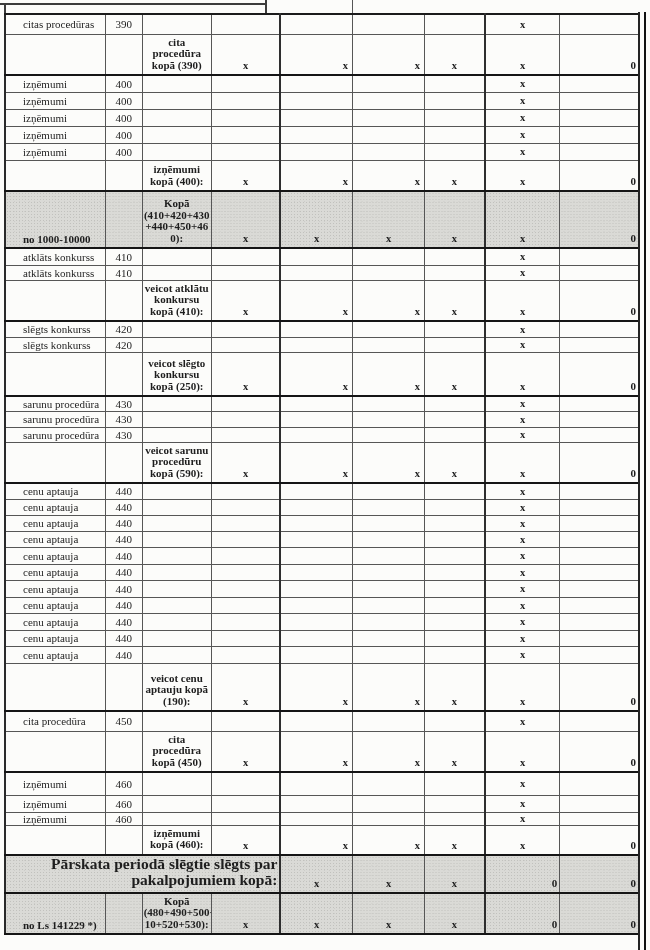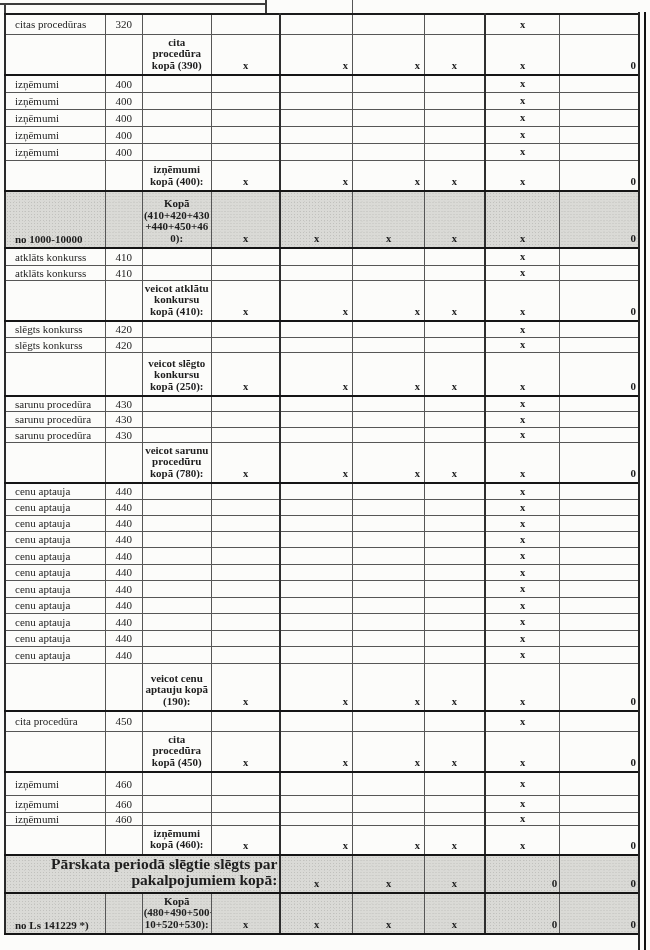--- a/index.html
+++ b/index.html
@@ -22,21 +22,21 @@
     position:absolute;left:4px;top:13px;width:634px;
     border-collapse:collapse;table-layout:fixed;
     border-top:2px solid #1b1b1b;border-left:2px solid #2a2a2a;
   }
   td{
     border:1px solid #565656;padding:0;vertical-align:middle;overflow:hidden;
   }
   td:last-child{border-right:none;}
   tr.hb td{border-bottom:2px solid #151515;}
 
-  .lbl{font-size:11px;padding-left:9px;}
+  .lbl{font-size:11px;padding-left:17px;}
   .code{font-size:11px;text-align:center;}
   .total{
     font-size:11px;font-weight:bold;text-align:center;
     white-space:pre-line;line-height:11.5px;padding:2px 1px 3px;
   }
   .mark{font-size:10.5px;font-weight:bold;text-align:center;}
   .rightx{text-align:right;padding-right:4px;}
   .right0{text-align:right;padding-right:2px;font-size:11px;}
   .vh{border-right:2px solid #2e2e2e;}
 
@@ -77,21 +77,21 @@
       <col style="width:69px">
         <col style="width:72px">
         <col style="width:72px">
       <col style="width:60px">
         <col style="width:75px">
         <col style="width:78px">
     </colgroup>
     <tbody>
         <tr class="simple" style="height: 20px;">
           <td class="lbl">citas procedūras</td>
-          <td class="code">320</td>
+          <td class="code">390</td>
           <td class="total"></td>
           <td class="mark vh"></td>
           <td class="mark"></td>
           <td class="mark"></td>
           <td class="mark vh"></td>
           <td class="mark">x</td>
           <td class="mark"></td>
         </tr>
         <tr class="kopa  hb" style="height: 39px;">
           <td class="lbl"></td>
@@ -288,21 +288,21 @@
           <td class="mark"></td>
           <td class="mark vh"></td>
           <td class="mark">x</td>
           <td class="mark"></td>
         </tr>
         <tr class="kopa  hb" style="height: 39px;">
           <td class="lbl"></td>
           <td class="code"></td>
           <td class="total">veicot sarunu
 procedūru
-kopā (780):</td>
+kopā (590):</td>
           <td class="mark vh">x</td>
           <td class="mark rightx">x</td>
           <td class="mark rightx">x</td>
           <td class="mark vh">x</td>
           <td class="mark">x</td>
           <td class="mark right0">0</td>
         </tr>
         <tr class="simple" style="height: 16px;">
           <td class="lbl">cenu aptauja</td>
           <td class="code">440</td>

